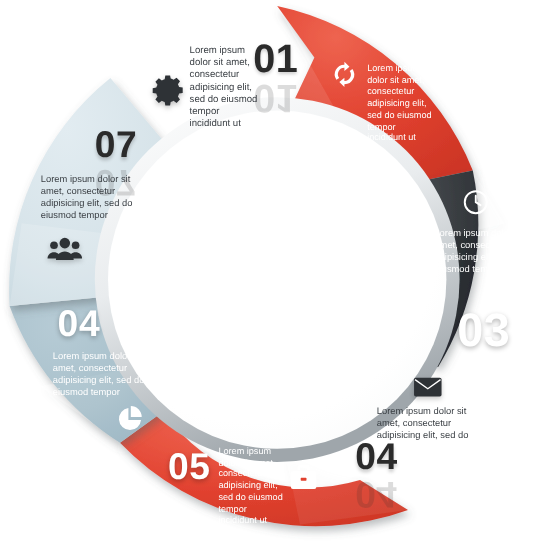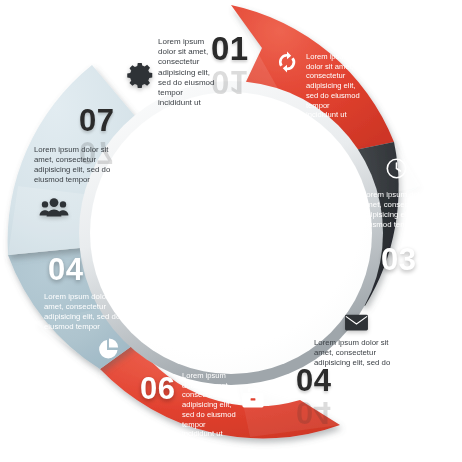--- a/index.html
+++ b/index.html
@@ -195,21 +195,21 @@
 sed do eiusmod
 tempor
 incididunt ut</div>
     <div class="seg-icon" style="left:276px; top:51px;">
       <svg width="22" height="22" viewBox="0 0 24 24">
         <path fill="#FFFFFF" d="M12 3.2a8.8 8.8 0 00-7.3 13.7l2.5-1.7A5.8 5.8 0 0112 6v3l4.6-3.9L12 0.6v2.6z"></path>
         <path fill="#FFFFFF" d="M19.3 7.1l-2.5 1.7A5.8 5.8 0 0112 18v-3l-4.6 3.9L12 23.4V21a8.8 8.8 0 007.3-13.9z"></path>
       </svg>
     </div>
 
-    <div class="seg-num num-light" style="left:381px; top:244px; font-size:31px;">03</div>
+    <div class="seg-num num-light" style="left:381px; top:256px; font-size:39px;">03</div>
     <div class="seg-text txt-light" style="left:362px; top:190px; width:98px; font-size:7.8px; text-align:left;">Lorem ipsum dolor sit
 amet, consectetur
 adipisicing elit, sed do
 eiusmod tempor</div>
     <div class="seg-icon" style="left:385px; top:157px;">
       <svg width="23" height="23" viewBox="0 0 24 24">
         <circle cx="12" cy="12" r="9.6" fill="none" stroke="#FFFFFF" stroke-width="1.7"></circle>
         <path d="M12 6.3V12l4.1 2.6" fill="none" stroke="#FFFFFF" stroke-width="1.7" stroke-linecap="round"></path>
       </svg>
     </div>
@@ -219,21 +219,21 @@
     <div class="seg-text txt-dark" style="left:314px; top:338px; width:104px; font-size:7.8px; text-align:left;">Lorem ipsum dolor sit
 amet, consectetur
 adipisicing elit, sed do</div>
     <div class="seg-icon" style="left:344px; top:310px;">
       <svg width="25" height="25" viewBox="0 0 24 18" style="filter:drop-shadow(0 2px 2px rgba(0,0,0,.22));">
         <rect x="1" y="1.6" width="22" height="15" rx="1.4" fill="#2E3236"></rect>
         <path d="M1.8 3.1L12 10.4l10.2-7.3" fill="none" stroke="#FFFFFF" stroke-width="1.1"></path>
       </svg>
     </div>
 
-    <div class="seg-num num-light" style="left:140px; top:373px; font-size:31px;">06</div>
+    <div class="seg-num num-light" style="left:140px; top:373px; font-size:31px;">05</div>
     <div class="seg-text txt-light" style="left:182px; top:371px; width:80px; font-size:7.6px; text-align:left;">Lorem ipsum
 dolor sit amet,
 consectetur
 adipisicing elit,
 sed do eiusmod
 tempor
 incididunt ut</div>
     <div class="seg-icon" style="left:241px; top:387px;">
       <svg width="24" height="22" viewBox="0 0 24 22">
         <path fill="#FFFFFF" d="M9 2.6h6v2.1h2V2.2c0-.8-.6-1.4-1.4-1.4H8.4C7.6.8 7 1.4 7 2.2v2.5h2V2.6z"></path>

